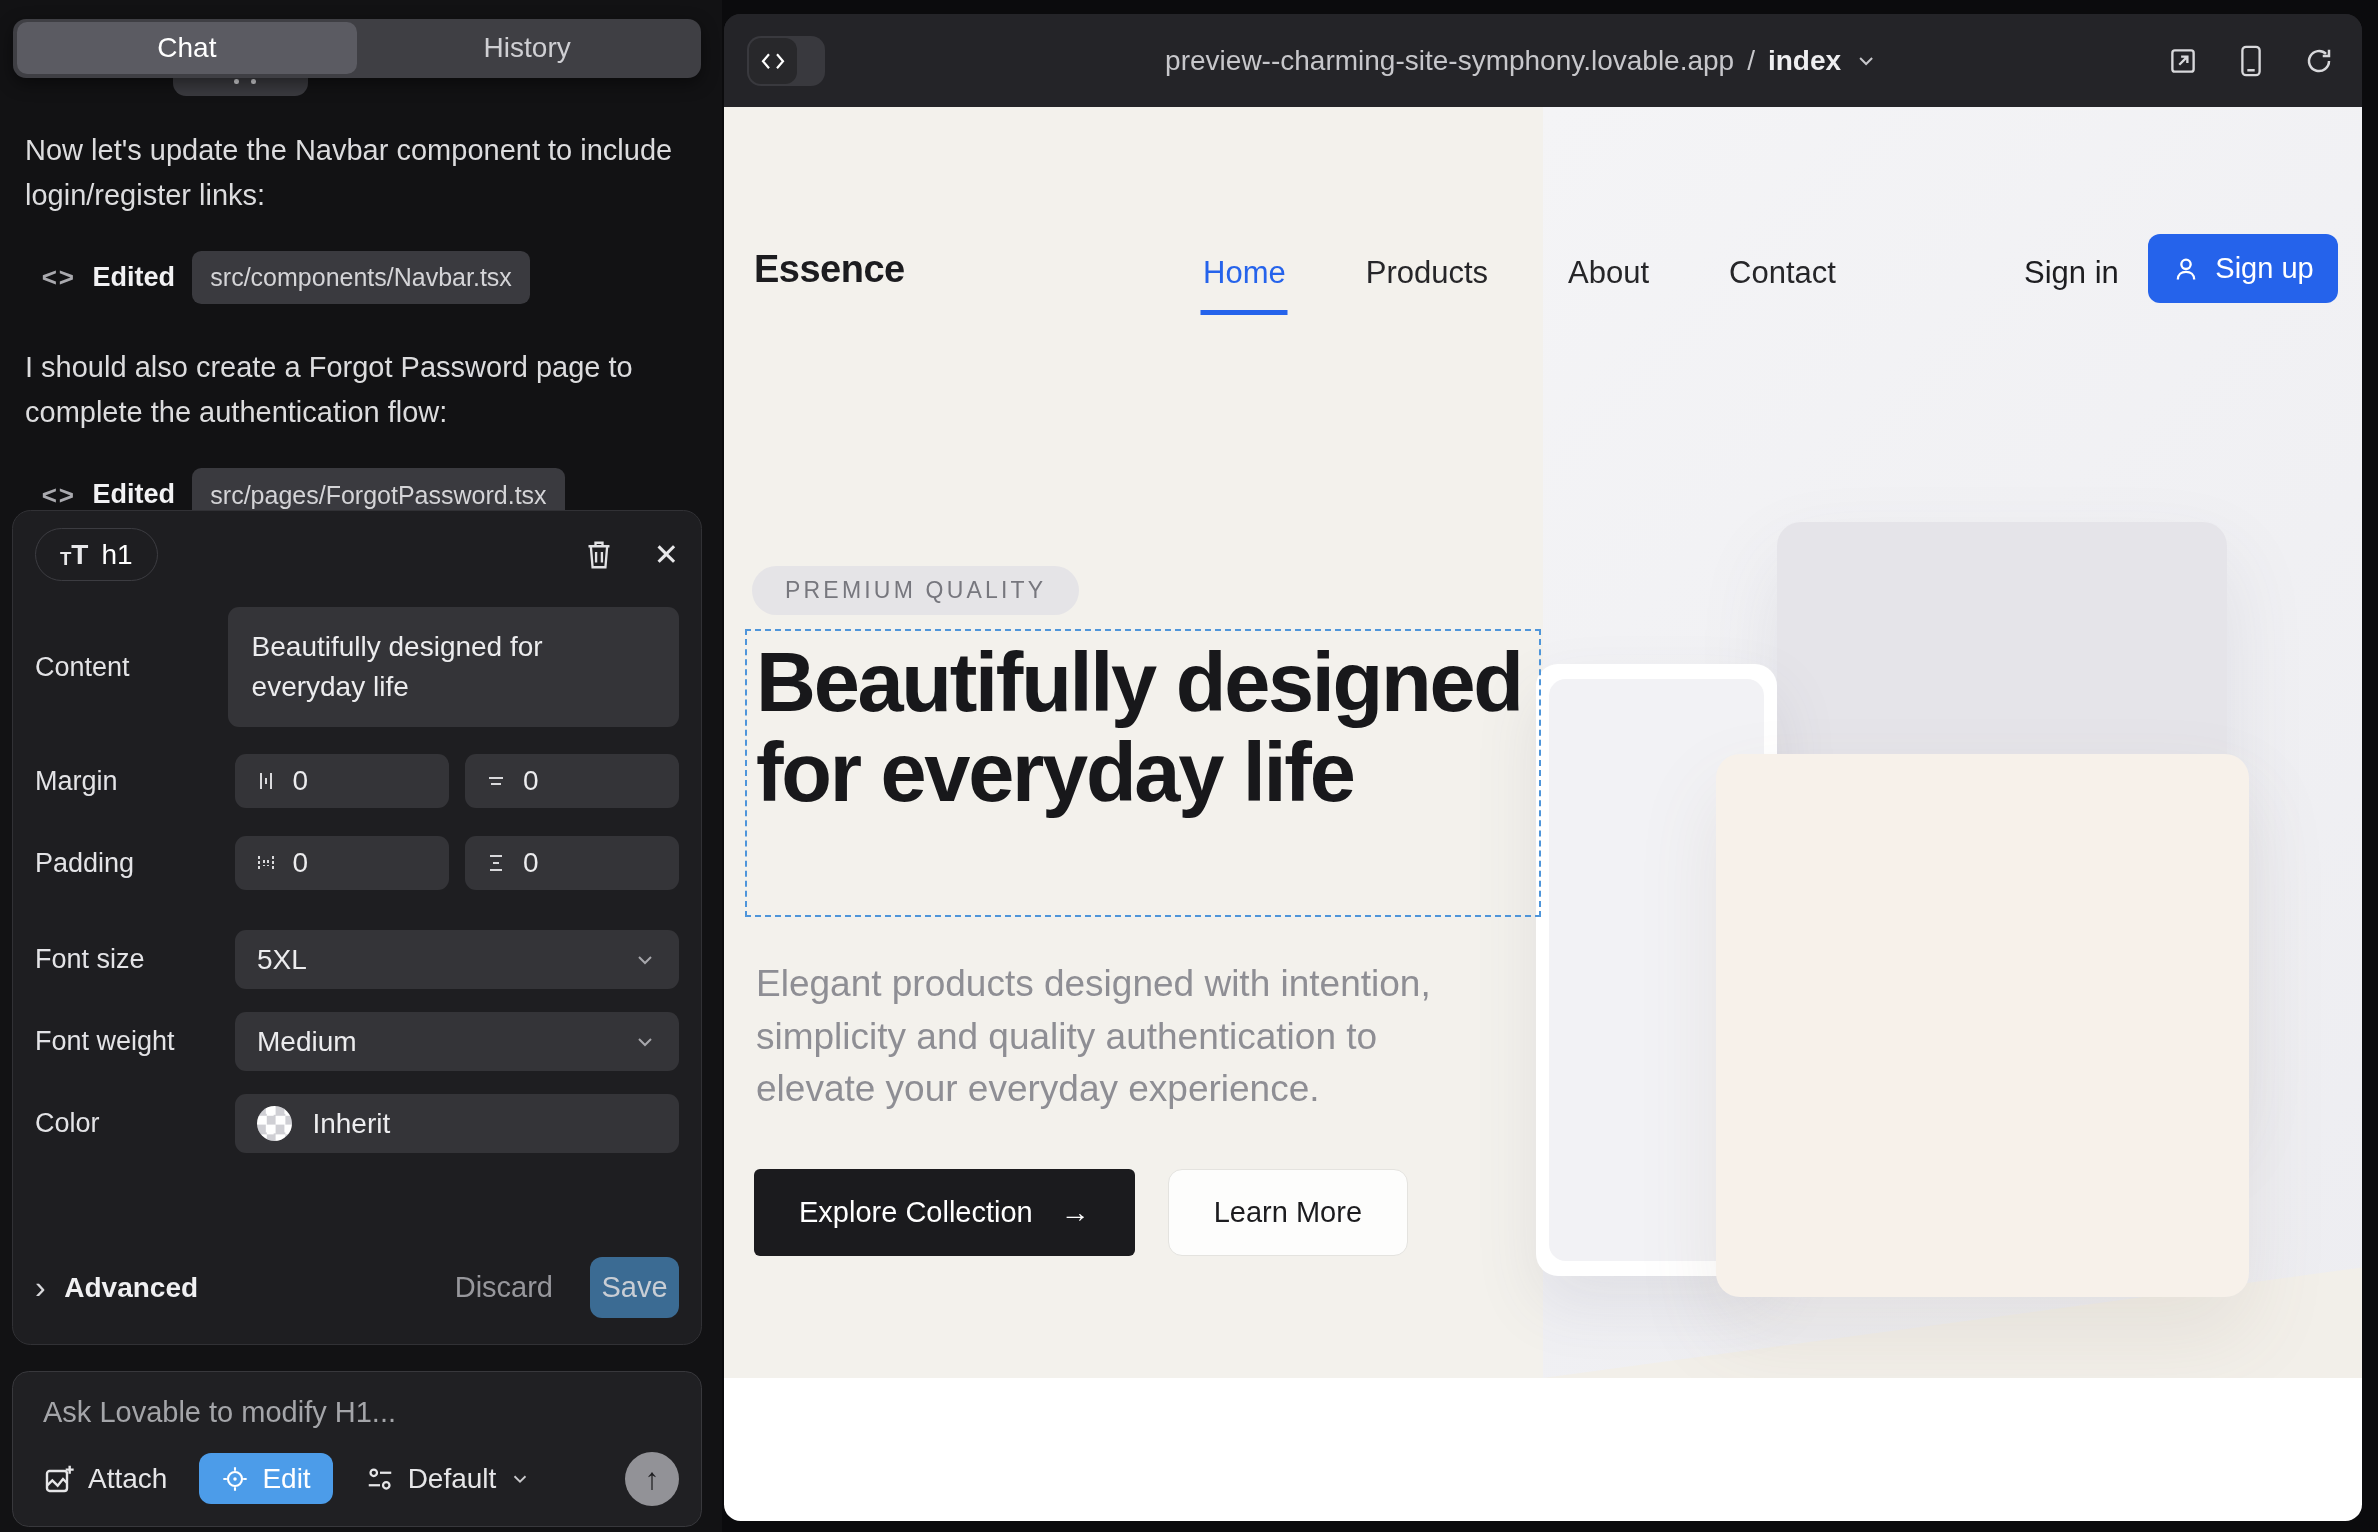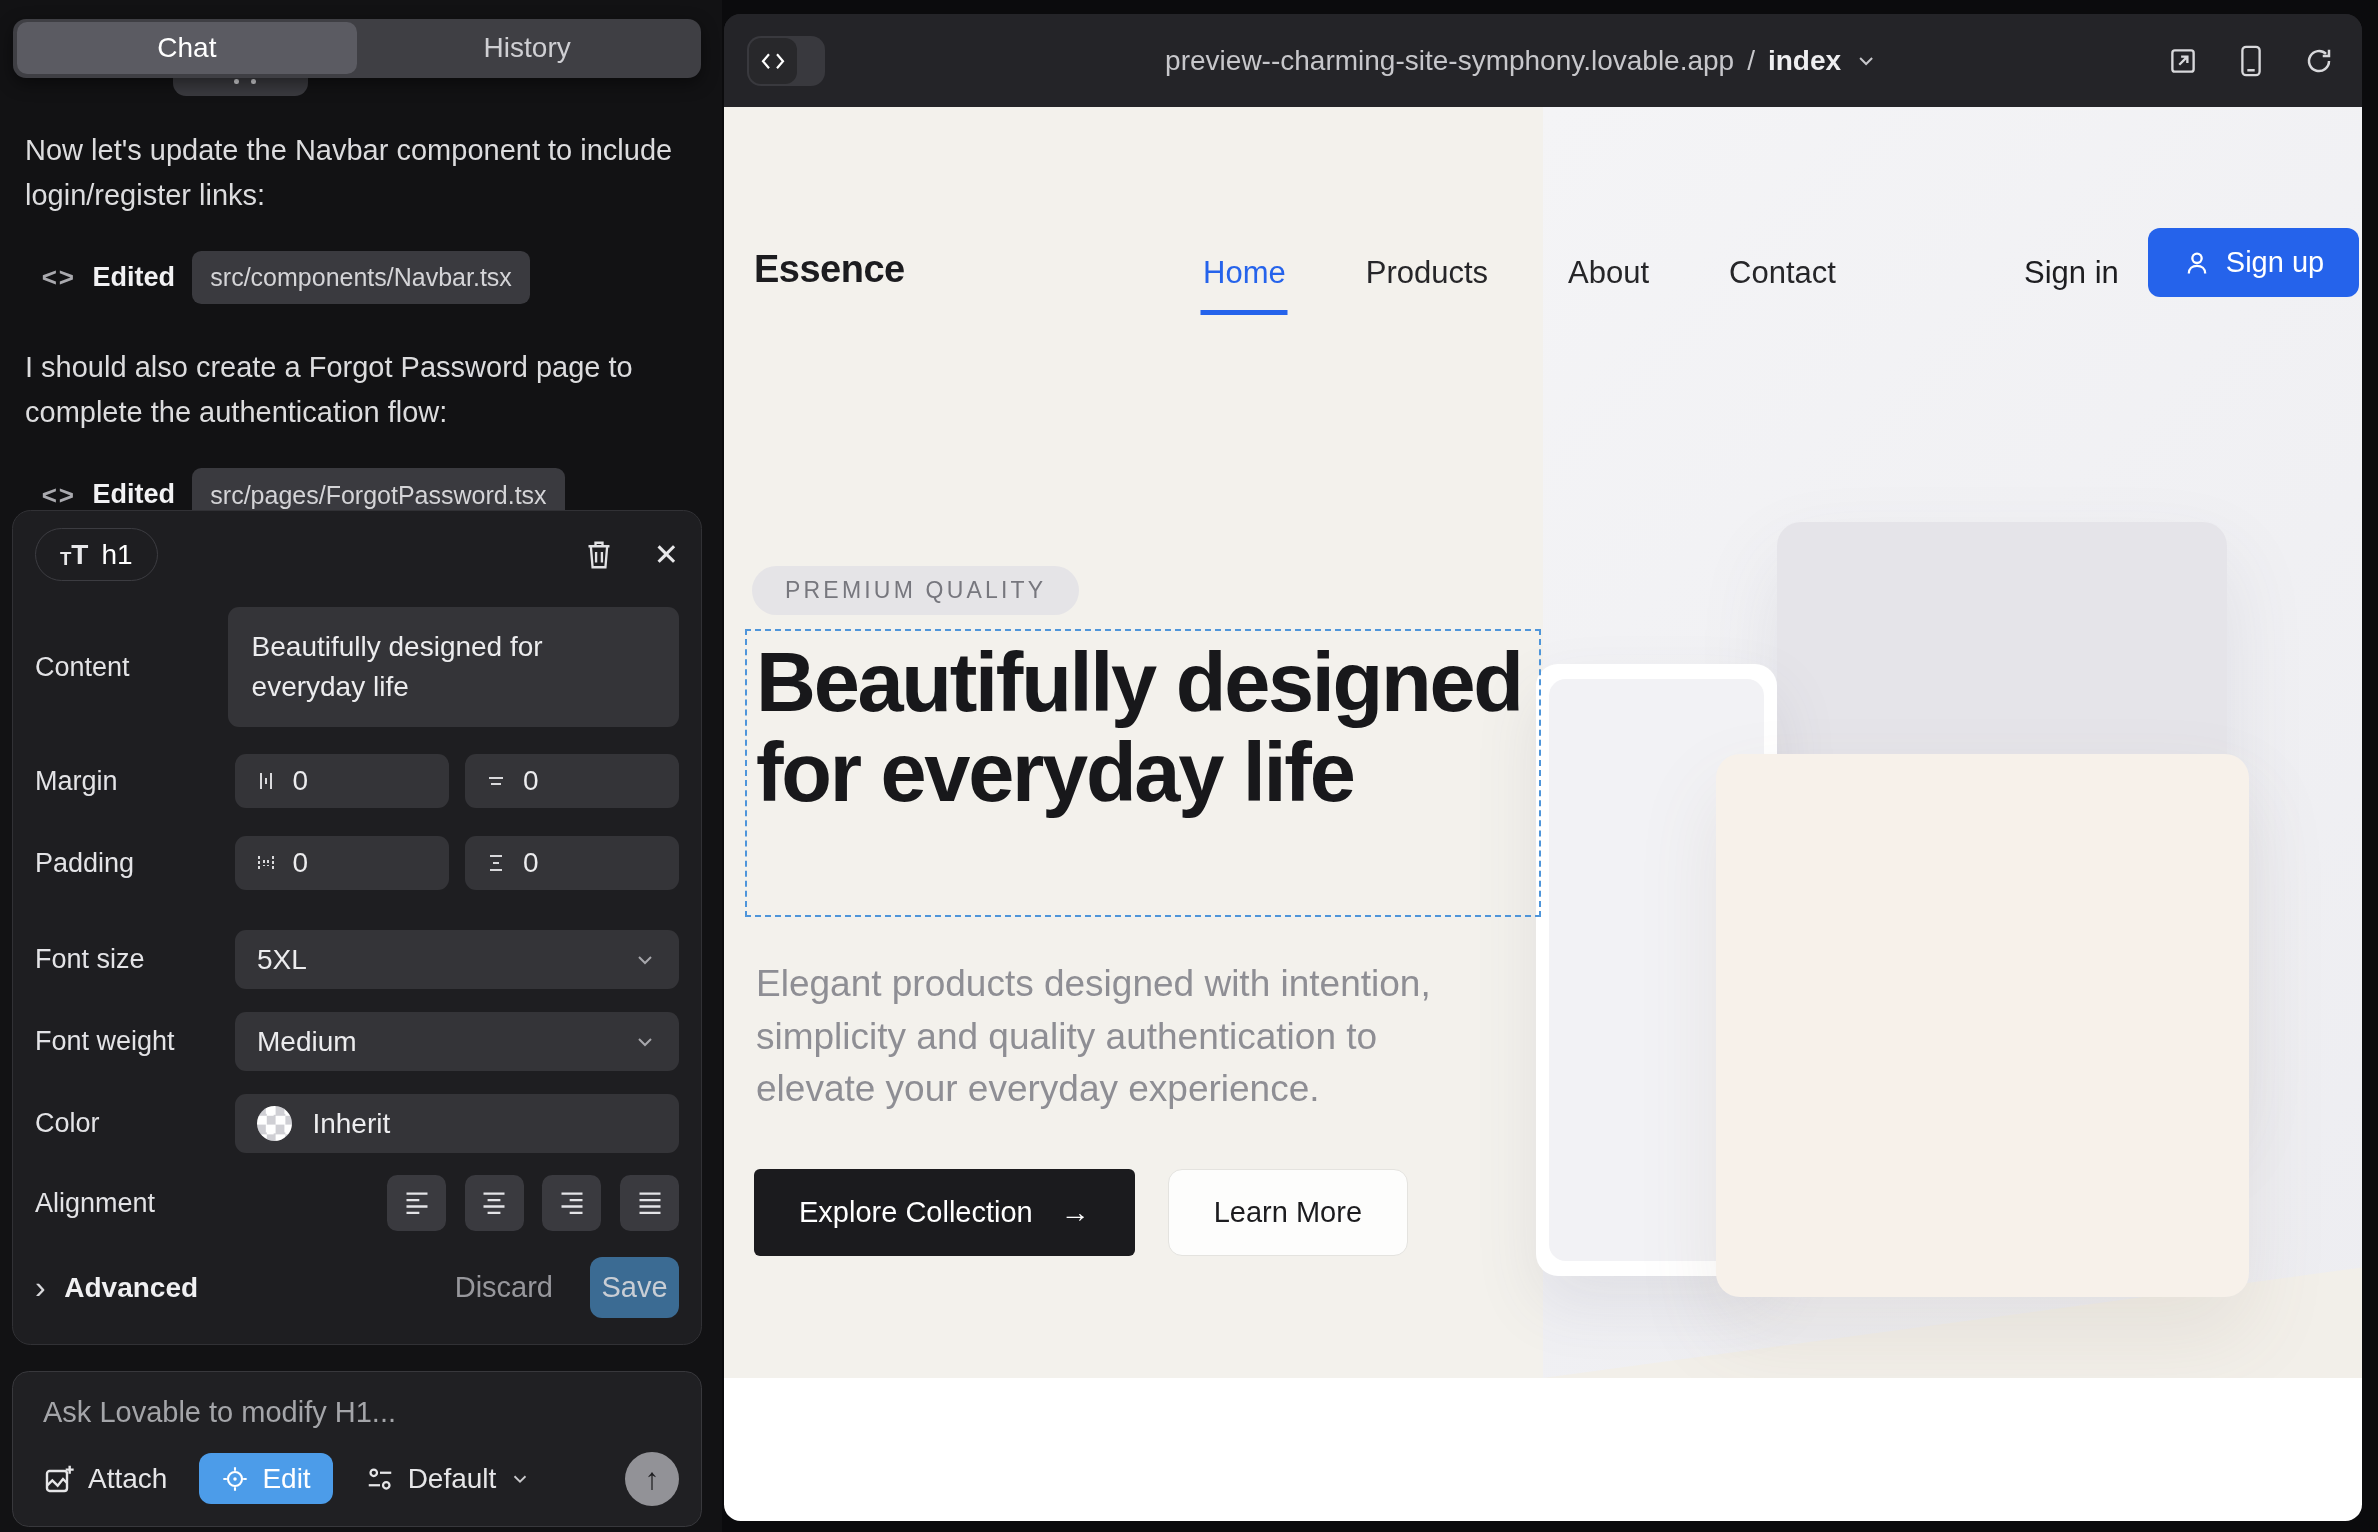--- a/index.html
+++ b/index.html
@@ -82,21 +82,21 @@
   .card-white .inner { position:absolute; left:13px; top:15px; right:13px; bottom:15px; background:#f2f2f5; border-radius:16.7px; }
   .card-peach { left:992px; top:647px; width:533px; height:543px; background:#f7f1ea; box-shadow:0 37px 83px rgba(120,100,80,.10); }
 
   .sitenav { position:absolute; left:0; top:0; right:0; height:241px; }
   .logo { position:absolute; left:30px; top:141px; font-size:38px; font-weight:700; color:#1c1c1f; letter-spacing:-0.5px; }
   .navlinks { position:absolute; left:447px; top:148px; display:flex; gap:80px; font-size:31px; color:#262629; }
   .navlink { cursor:pointer; position:relative; }
   .navlink.active { color:#2563eb;margin-left:32px; }
   .navlink.active::after { content:""; position:absolute; left:50%; transform:translateX(-50%); bottom:-24px; width:87px; height:4.6px; background:#2563eb; }
   .signin { position:absolute; left:1300px; top:148px; font-size:31px; color:#1d1d20; cursor:pointer; }
-  .signup { position:absolute; left:1424px; top:121px; width:211px; height:69px; background:#2563eb; border-radius:12px; color:#fff; font-size:29px; display:flex; align-items:center; justify-content:center; gap:15px; cursor:pointer; }
+  .signup { position:absolute; left:1424px; top:127px; width:190px; height:69px; background:#2563eb; border-radius:12px; color:#fff; font-size:29px; display:flex; align-items:center; justify-content:center; gap:15px; cursor:pointer; }
 
   .badge { position:absolute; left:28px; top:459px; height:49px; padding:0 33px; background:#e5e4e7; border-radius:25px; display:flex; align-items:center; font-size:23px; letter-spacing:3.2px; color:#77777e; }
   .dashedbox { position:absolute; left:21.3px; top:522px; width:796px; height:288px; border:2.8px dashed #4e95da; }
   .hero-h1 { position:absolute; left:32px; top:531px; width:779px; font-size:83px; line-height:1.085; font-weight:600; color:#18181b; letter-spacing:-2.3px; }
   .hero-p { position:absolute; left:32px; top:851px; width:742px; font-size:37px; line-height:1.42; color:#8e8e94; }
   .cta-row { position:absolute; left:30px; top:1062px; display:flex; gap:33px; }
   .cta-dark { height:87px; padding:0 45px; background:#1b1b1e; color:#fff; border-radius:6px; display:flex; align-items:center; gap:28px; font-size:29px; cursor:pointer; }
   .cta-light { height:87px; padding:0 45px; background:#fdfdfc; color:#1c1c1f; border:1.9px solid #e4e3df; border-radius:14px; display:flex; align-items:center; font-size:29px; cursor:pointer; }
 
   svg { display:block; }
@@ -216,45 +216,20 @@
     </div>
 
     <div class="row" style="top:583px;">
       <span class="row-label">Color</span>
       <div class="field select-field">
         <span class="swatch"></span>
         <span>Inherit</span>
       </div>
     </div>
 
-    <div class="row" style="top:664px;">
-      <span class="row-label">Alignment</span>
-      <div class="align-group">
-        <div class="align-btn">
-          <svg width="28" height="26" viewBox="0 0 24 22" stroke="#e4e4e7" stroke-width="2" fill="none">
-              <path d="M3 3h18M3 8.5h11M3 14h18M3 19.5h11"></path>
-            </svg>
-        </div>
-        <div class="align-btn">
-          <svg width="28" height="26" viewBox="0 0 24 22" stroke="#e4e4e7" stroke-width="2" fill="none">
-              <path d="M3 3h18M6.5 8.5h11M3 14h18M6.5 19.5h11"></path>
-            </svg>
-        </div>
-        <div class="align-btn">
-          <svg width="28" height="26" viewBox="0 0 24 22" stroke="#e4e4e7" stroke-width="2" fill="none">
-              <path d="M3 3h18M10 8.5h11M3 14h18M10 19.5h11"></path>
-            </svg>
-        </div>
-        <div class="align-btn">
-          <svg width="28" height="26" viewBox="0 0 24 22" stroke="#e4e4e7" stroke-width="2" fill="none">
-              <path d="M3 3h18M3 8.5h18M3 14h18M3 19.5h18"></path>
-            </svg>
-        </div>
-      </div>
-    </div>
 
     <div class="row advanced-row">
       <div class="adv-left">
         <span class="adv-chev">›</span>
         <span>Advanced</span>
       </div>
       <span class="discard">Discard</span>
       <div class="save-btn">Save</div>
     </div>
   </div>

